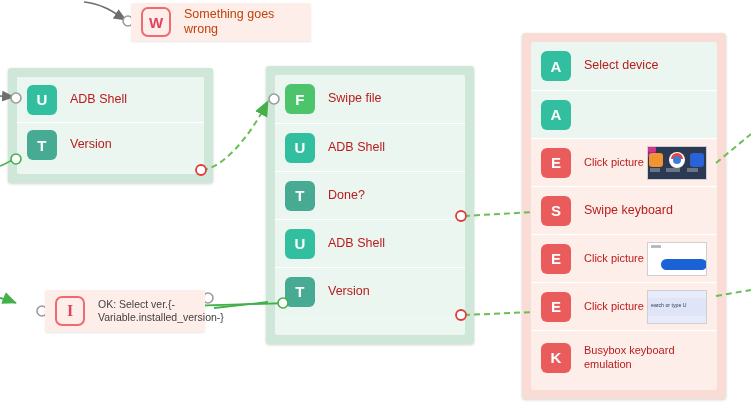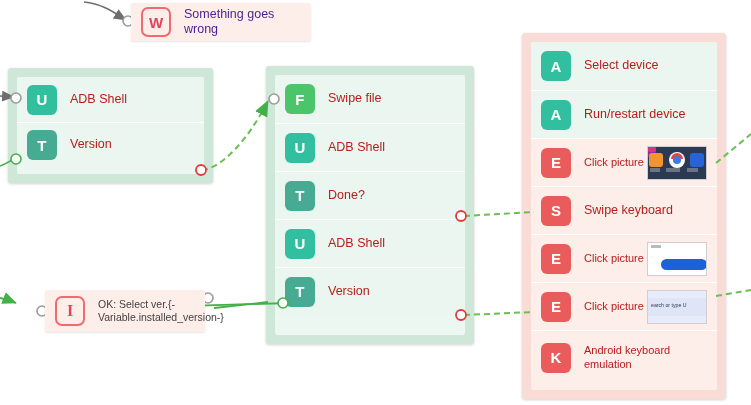--- a/index.html
+++ b/index.html
@@ -40,21 +40,21 @@
   .label.two{font-size:11px;}
 
   
   .block{position:absolute;background:#fdeeea;border-radius:2px;display:flex;align-items:center;padding:0 10px;box-sizing:border-box;box-shadow:0 1px 2px rgba(0,0,0,.10);}
   .badge-outline{
     width:30px;height:30px;min-width:30px;border-radius:7px;box-sizing:border-box;
     border:2px solid #ef6a73;background:#fdeeea;color:#e0445a;
     display:flex;align-items:center;justify-content:center;font-size:15px;font-weight:bold;
   }
   .badge-outline.serif{font-family:"Liberation Serif", serif;font-size:16px;}
-  .block .label{color:#4c1d95;}
+  .block .label{color:#c2410c;}
   .block .label.small{font-size:10.5px;color:#43413f;line-height:1.28;}
 
   
   .thumb{
     position:absolute;right:10px;top:50%;transform:translateY(-50%);
     width:58px;height:32px;background:#fff;border:1px solid #cfcfcf;
     overflow:hidden;
   }
   .thumb-inner{position:absolute;inset:0;}
 
@@ -175,21 +175,20 @@
 
   <div class="panel pink" style="left:522px;top:33px;width:204px;height:366px;z-index:2;">
     <div class="inner pinkbg">
       <div class="row greenrow" style="height:48px;">
         <div class="badge teal">A</div>
         <div class="label">Select device</div>
       </div>
 
       <div class="row greenrow" style="height:48px;">
         <div class="badge teal">A</div>
-        <div class="label">Run/restart device</div>
       </div>
 
       <div class="row pinkrow" style="height:48px;">
         <div class="badge red">E</div>
         <div class="label two" style="max-width:62px;">Click picture</div>
         <div class="thumb">
           <div class="thumb-inner th-home">
             <div class="ic ic1"></div>
               <div class="ic ic2"></div>
               <div class="ic ic3"></div>
@@ -222,21 +221,21 @@
         <div class="thumb">
           <div class="thumb-inner th-search">
             <div class="bar"></div>
             <div class="txt">earch or type U</div>
           </div>
         </div>
       </div>
 
       <div class="row pinkrow" style="height:54px;">
         <div class="badge red">K</div>
-        <div class="label two" style="max-width:110px;">Android keyboard emulation</div>
+        <div class="label two" style="max-width:110px;">Busybox keyboard emulation</div>
       </div>
     </div>
   </div>
 
   <div class="block" style="left:45px;top:290px;width:160px;height:42px;z-index:6;">
     <div class="badge-outline serif">I</div>
     <div class="label small" style="max-width:108px;">OK: Select ver.{-Variable.installed_version-}</div>
   </div>
 
   <h1 class="sr">Automation flow graph</h1>

